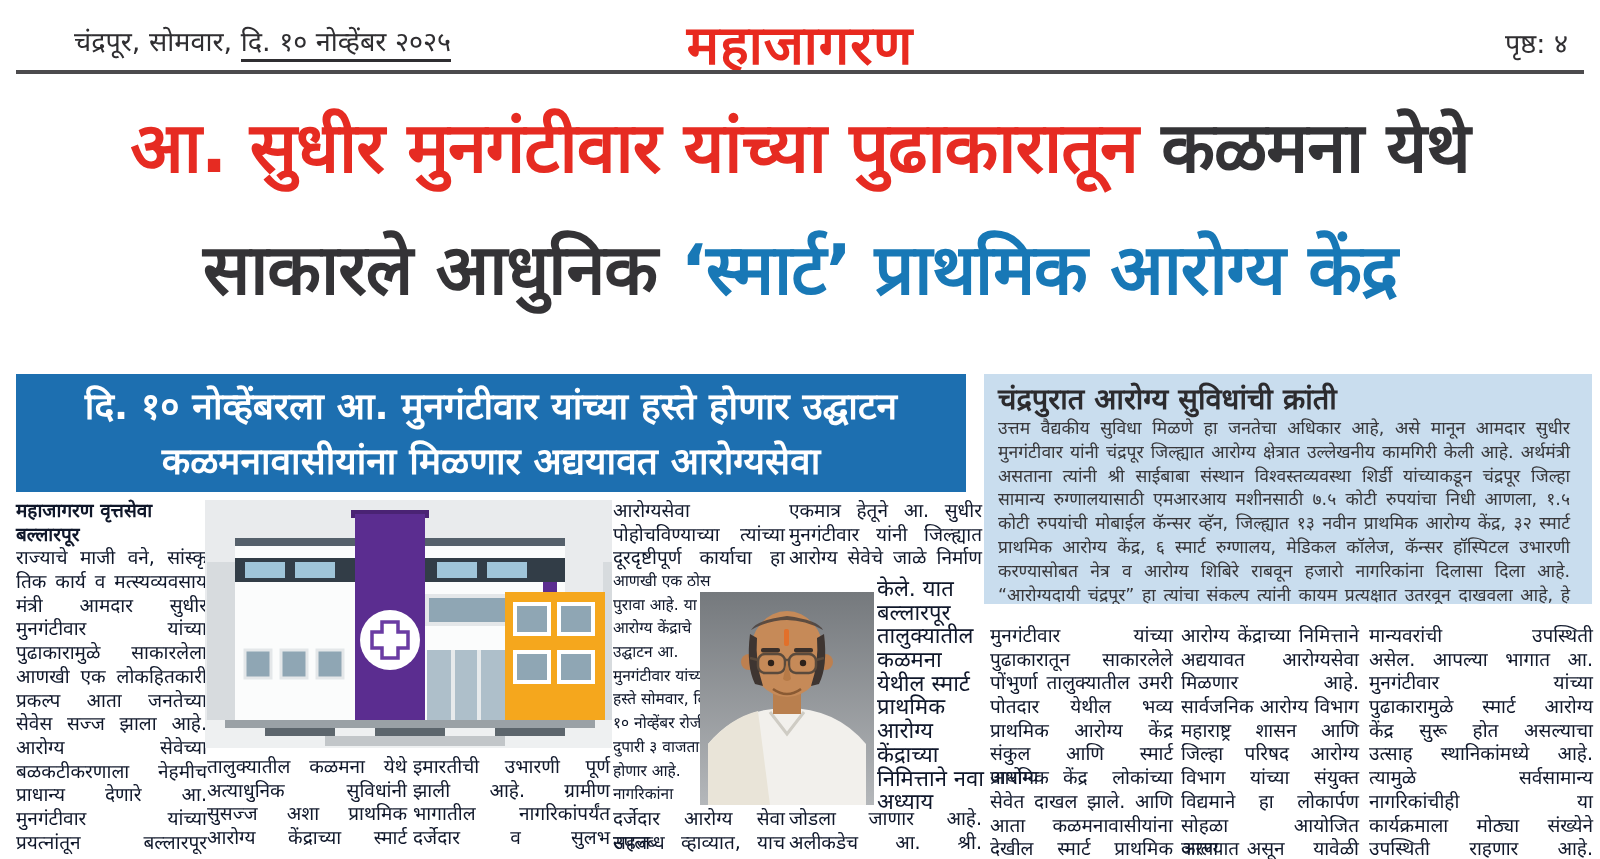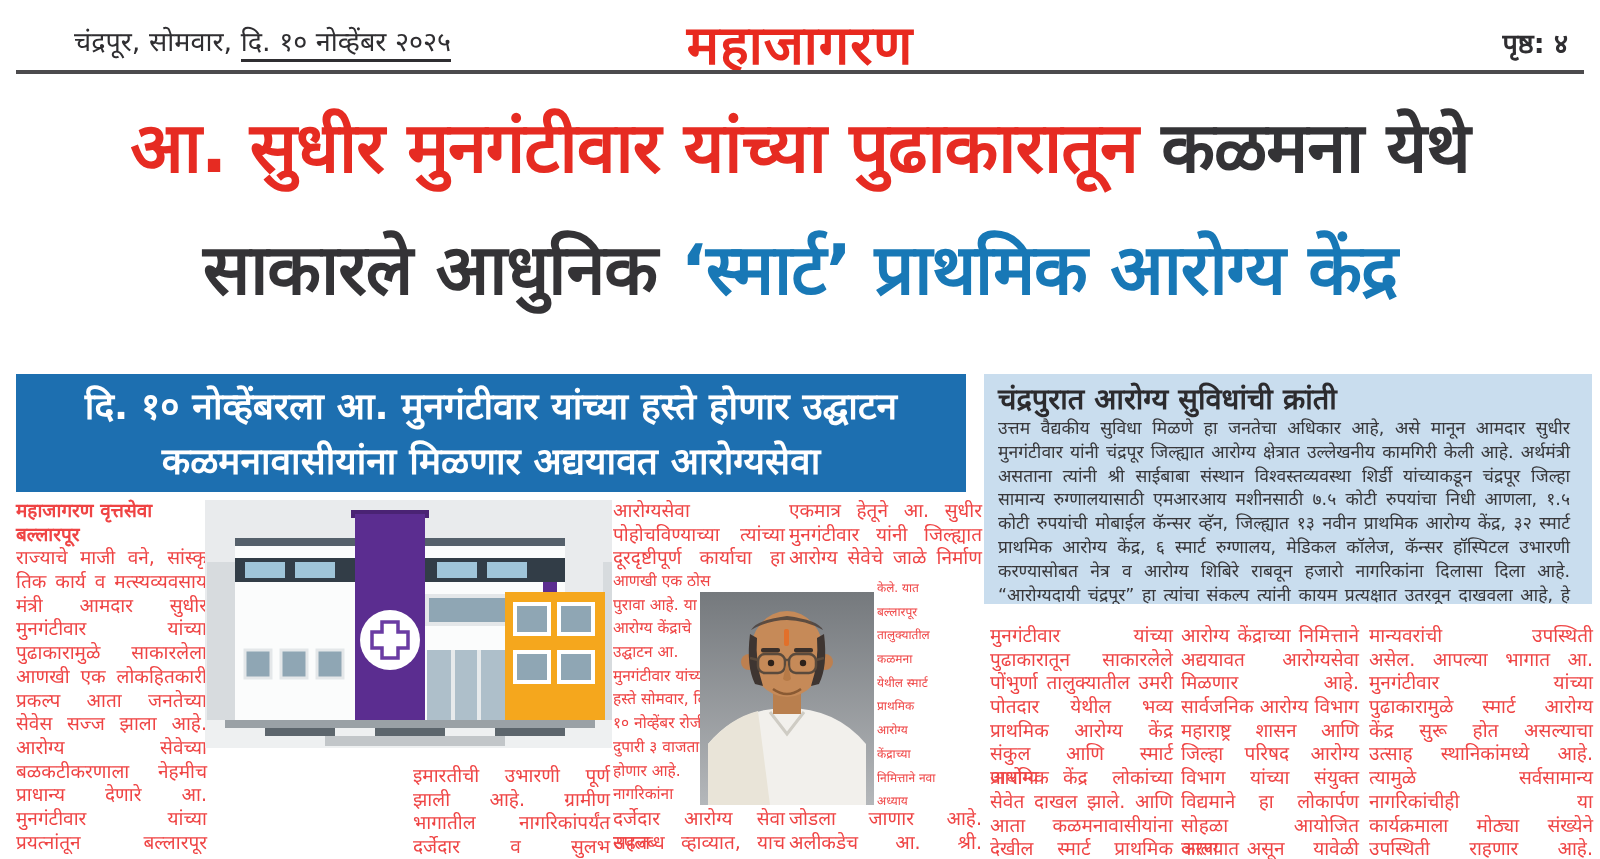--- a/index.html
+++ b/index.html
@@ -4,45 +4,45 @@
 <style>
   html,body{margin:0;padding:0;background:#ffffff;}
   .page{position:relative;width:1600px;height:859px;background:#fff;overflow:hidden;
         font-family:"DejaVu Sans","Liberation Sans",sans-serif;color:#3b3a3d;}
   .abs{position:absolute;}
 
   
   .date{left:74px;top:22px;font-size:27px;font-weight:400;color:#2f2e31;white-space:nowrap;}
   .date u{ text-decoration:none;border-bottom:3px solid #2f2e31;padding-bottom:2px;}
   .masthead{left:0;top:6px;width:1600px;text-align:center;font-size:54px;font-weight:800;letter-spacing:1px;}
-  .pageno{right:32px;top:24px;font-size:27px;font-weight:700;color:#2f2e31;text-align:right;}
+  .pageno{right:32px;top:24px;font-size:27px;font-weight:400;color:#2f2e31;text-align:right;}
   .rule{left:16px;top:70px;width:1568px;height:4px;background:#4c4b4d;}
 
   
   .hl{left:0;width:1600px;text-align:center;font-weight:800;font-size:70px;line-height:1.05;
       letter-spacing:-1px;white-space:nowrap;}
   .hl1{top:112px;}
   .hl2{top:234px;}
 
   
   .subbox{left:16px;top:374px;width:950px;height:118px;color:#fff;text-align:center;
           font-weight:800;font-size:37px;line-height:55px;padding-top:5px;box-sizing:border-box;}
 
   
   .infobox{left:984px;top:374px;width:608px;height:230px;box-sizing:border-box;padding:7px 22px 8px 14px;overflow:hidden;}
   .infotitle{font-size:29px;font-weight:800;color:#2c2b2e;line-height:36px;}
   .infobody{font-size:17.5px;line-height:23.8px;font-weight:500;text-align:justify;color:#38373a;}
 
   
-  .colblock{font-size:19px;line-height:23.7px;font-weight:500;color:#ef4444;}
+  .colblock{font-size:19px;line-height:23.7px;font-weight:500;color:#0f172a;}
   .tline{text-align:justify;text-align-last:justify;overflow:visible;height:23.7px;}
   .nowrap .tline{white-space:nowrap;text-align:left;text-align-last:auto;}
   .boldline{font-weight:800;text-align:left;text-align-last:auto;height:23.7px;}
   .sm{font-size:15.5px;}
-  .md{font-size:12px;}
+  .md{font-size:22px;}
 
   .photo{z-index:6;}
   .illus{z-index:1;}
 </style>
 </head>
 <body>
 
 <div class="page">
 
   <div class="abs date">
@@ -120,21 +120,29 @@
       <path d="M177 122 h16 v10 h10 v16 h-10 v10 h-16 v-10 h-10 v-16 h10 z" fill="#ffffff" stroke="#6a3ba3" stroke-width="3.5"></path>
       <rect x="0" y="220" width="407" height="28" fill="#eef0f1"></rect>
       <rect x="20" y="220" width="370" height="8" fill="#9aa1a6"></rect>
       <rect x="60" y="228" width="70" height="8" fill="#5d666d"></rect>
       <rect x="170" y="228" width="70" height="8" fill="#5d666d"></rect>
       <rect x="290" y="228" width="70" height="8" fill="#5d666d"></rect>
       <rect x="120" y="236" width="180" height="10" fill="#c2c6c9"></rect>
     </svg>
   </div>
 
-  <div class="abs colblock" style="left:413px;top:755px;width:197px;margin-top:9px;">
+  <div class="abs colblock" style="left:207px;top:755px;width:200px;">
+    <div>
+        <div class="tline">तालुक्यातील कळमना येथे</div>
+        <div class="tline">अत्याधुनिक सुविधांनी</div>
+        <div class="tline">सुसज्ज अशा प्राथमिक</div>
+        <div class="tline">आरोग्य केंद्राच्या स्मार्ट</div>
+      </div>
+  </div>
+  <div class="abs colblock" style="left:413px;top:755px;width:197px;">
     <div>
         <div class="tline">इमारतीची उभारणी पूर्ण</div>
         <div class="tline">झाली आहे. ग्रामीण</div>
         <div class="tline">भागातील नागरिकांपर्यंत</div>
         <div class="tline">दर्जेदार व सुलभ</div>
       </div>
   </div>
 
   <div class="abs colblock" style="left:613px;top:499px;width:172px;">
     <div>

